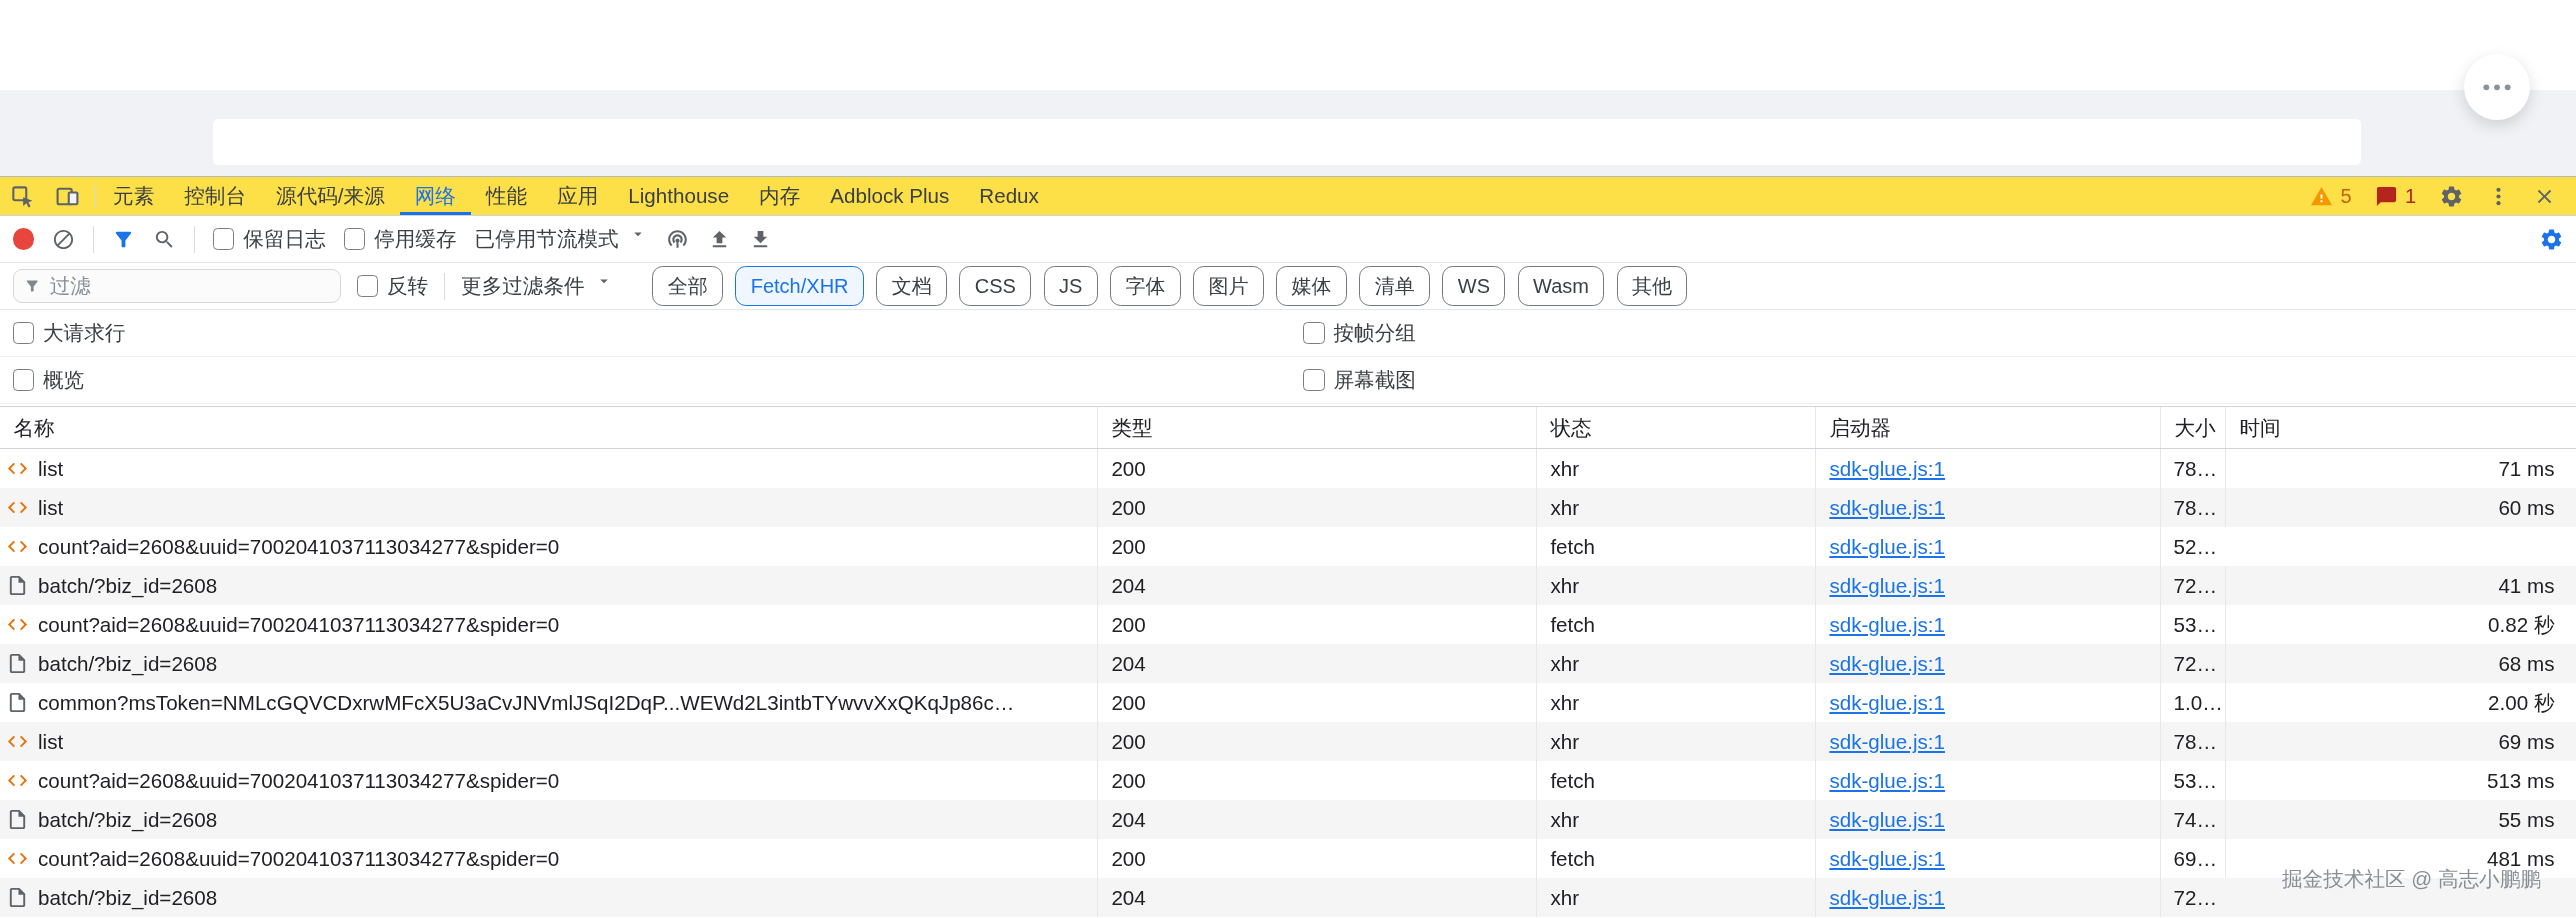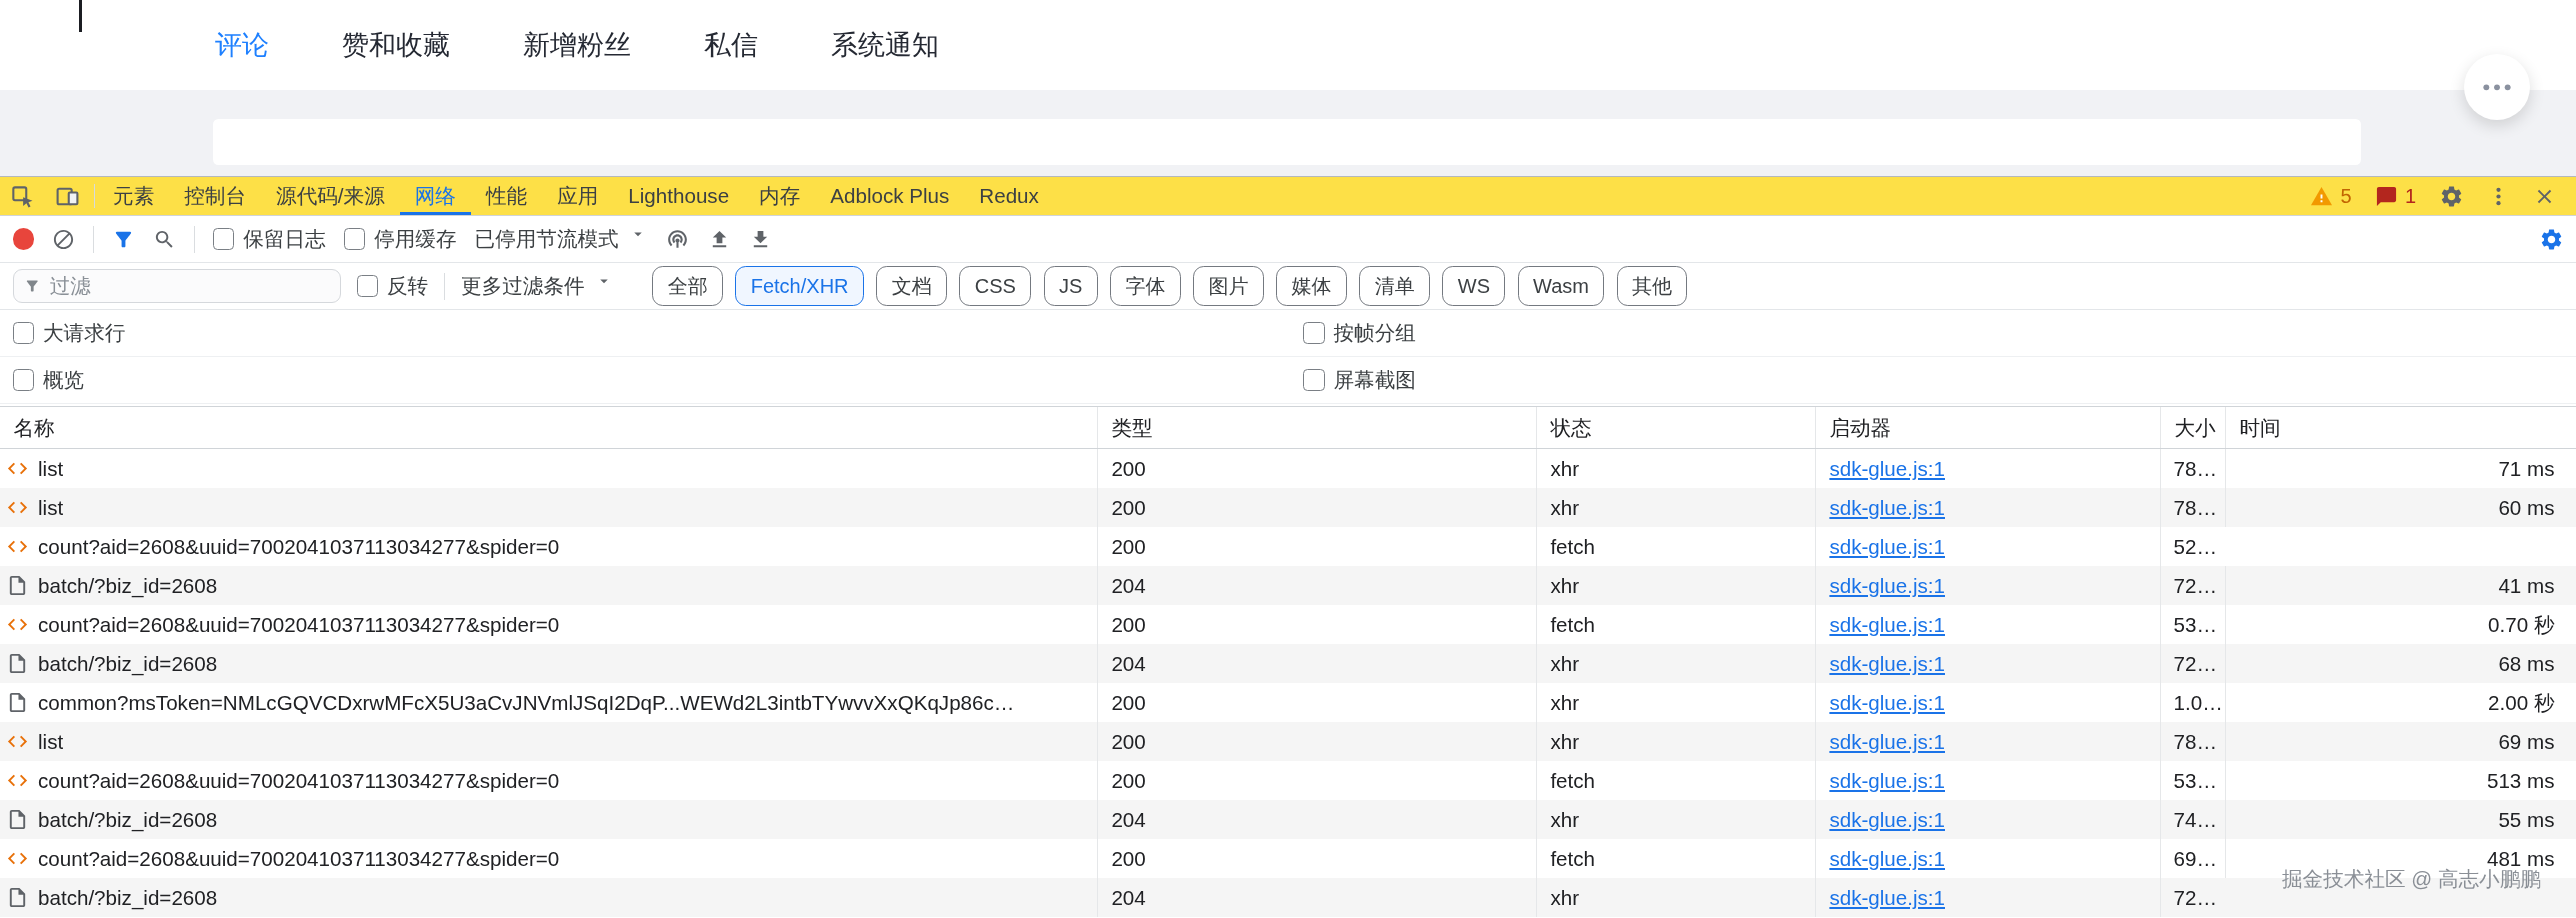--- a/index.html
+++ b/index.html
@@ -73,28 +73,20 @@
   .init-link { color:#1a73e8; text-decoration:underline; cursor:pointer; overflow:hidden; text-overflow:ellipsis; }
   .hcell { color:#202124; }
 
   .watermark { position:absolute; left:2282px; top:865px; font-size:20.6px; color:rgba(118,123,132,.85); z-index:7; white-space:nowrap; }
 </style>
 </head>
 <body>
 
 <div id="page">
 
-  <header class="site-header">
-    <div class="corner-mark"></div>
-    <div class="site-tab active">评论</div>
-    <div class="site-tab">赞和收藏</div>
-    <div class="site-tab">新增粉丝</div>
-    <div class="site-tab">私信</div>
-    <div class="site-tab">系统通知</div>
-  </header>
 
   <div class="site-sub">
     <div class="reply-bar"></div>
   </div>
 
   <div class="fab-more">
     <svg width="32" height="10.7" viewBox="0 0 36 12">
       <circle cx="6" cy="6" r="3.3" fill="#8a919f"></circle>
         <circle cx="18" cy="6" r="3.3" fill="#8a919f"></circle>
         <circle cx="30" cy="6" r="3.3" fill="#8a919f"></circle>
@@ -391,21 +383,21 @@
           <div class="cell">
               <span>fetch</span>
             </div>
           <div class="cell">
               <a class="init-link">sdk-glue.js:1</a>
             </div>
           <div class="cell size-cell">
               <span>53…</span>
             </div>
           <div class="cell time-cell">
-              <span>0.70 秒</span>
+              <span>0.82 秒</span>
             </div>
         </div>
 
         <div class="grid-row">
           <div class="cell name-cell">
               <svg class="row-icon doc-icon" width="23" height="23" viewBox="0 0 24 24">
                 <path d="M14 2H6c-1.1 0-2 .9-2 2v16c0 1.1.9 2 2 2h12c1.1 0 2-.9 2-2V8l-6-6zm4 18H6V4h7v5h5v11z"></path>
               </svg>
               <span>batch/?biz_id=2608</span>
             </div>

